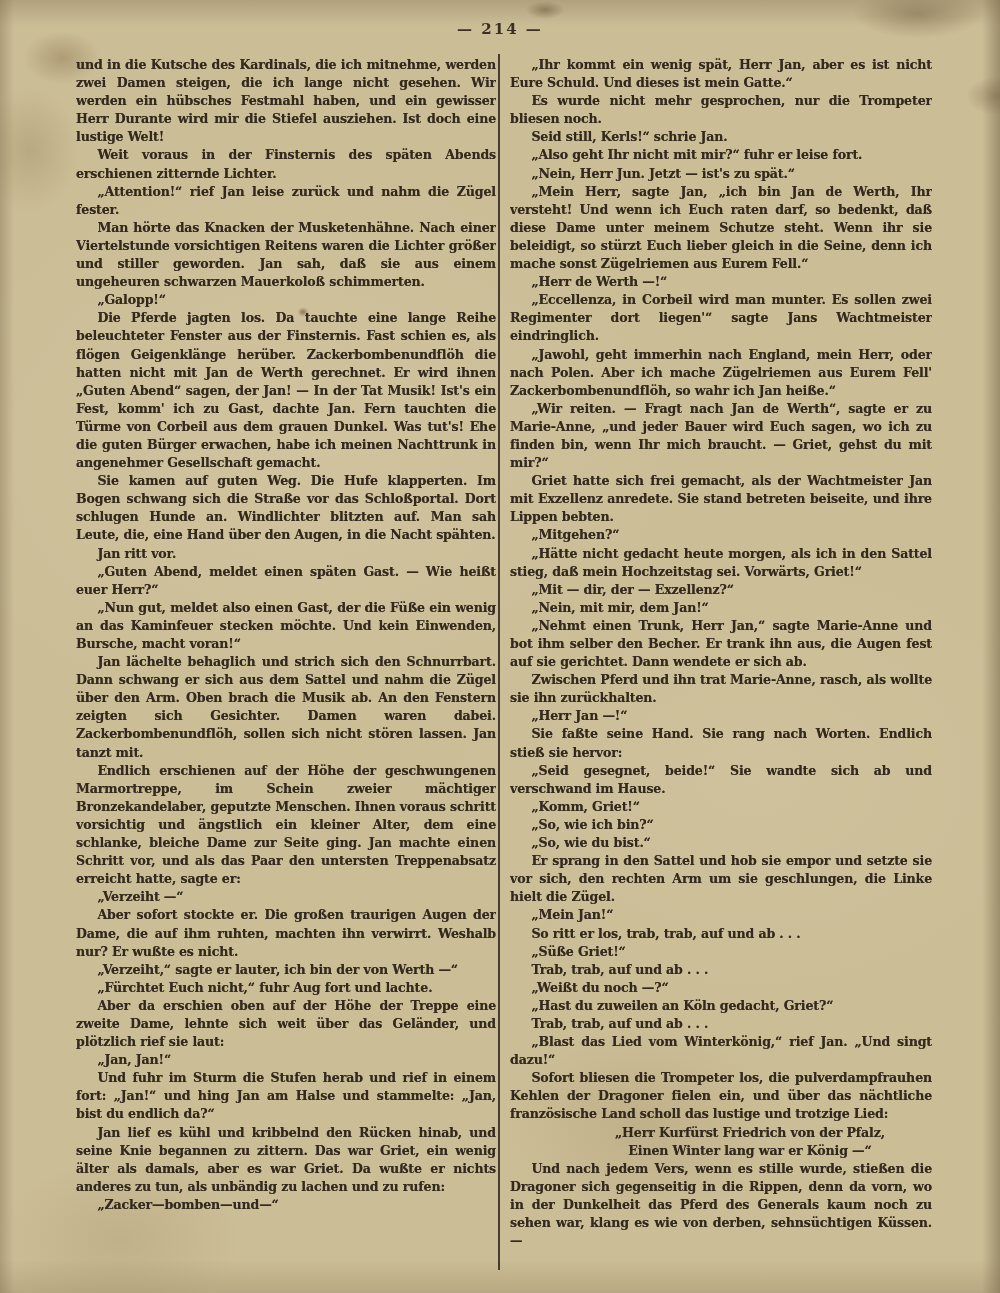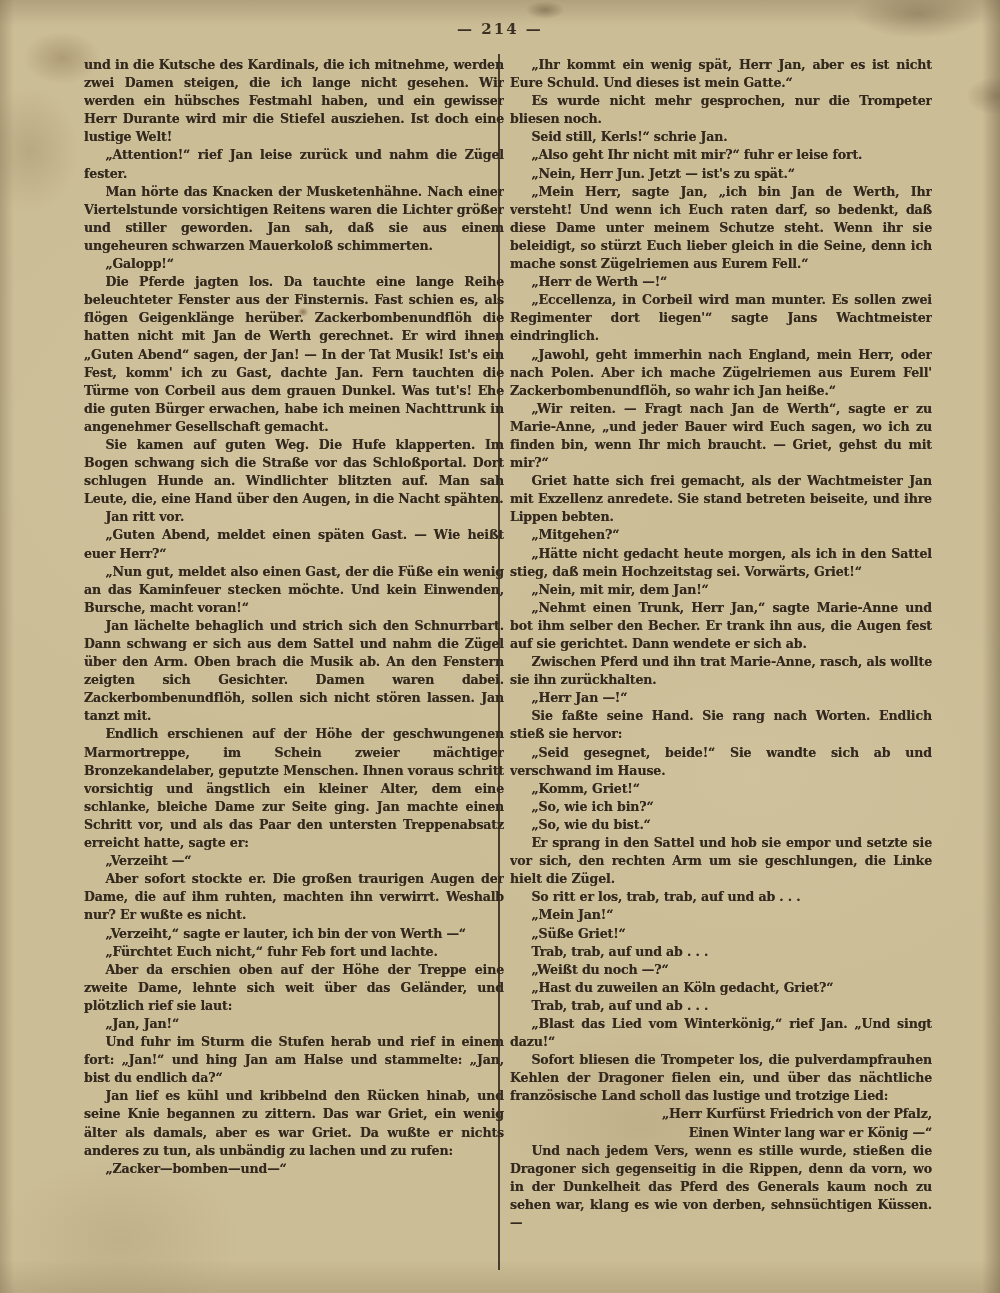--- a/index.html
+++ b/index.html
@@ -41,67 +41,68 @@
     letter-spacing: 2px;
     color: #3a2f23;
   }
   .column {
     position: absolute;
     top: 56px;
     height: 1222px;
     overflow: hidden;
     text-align: justify;
   }
-  .column.left  { left: 84px;  width: 420px; }
+  .column.left  { left: 76px;  width: 420px; }
   .column.right { left: 510px; width: 422px; }
   .divider {
     position: absolute;
     left: 498px;
     top: 54px;
     width: 2px;
     height: 1216px;
     background: rgba(48,38,28,0.85);
   }
   .para {
     margin: 0;
     font-size: 12.6px;
     line-height: 18.1px;
     font-weight: bold;
     letter-spacing: -0.15px;
     text-indent: 1.7em;
     text-shadow: 0 0 0.5px rgba(45,33,22,0.55);
   }
   .para.flush { text-indent: 0; }
-  .para.verse { text-indent: 4.6em; text-align: right; }
+  .para.verse { text-indent: 4.6em; text-align: center; }
 </style>
 </head>
 <body>
 
 <div class="page">
 
   <div class="page-number">—  214  —</div>
 
   <div class="divider"></div>
 
   <div class="column left">
       <p class="para flush">und in die Kutsche des Kardinals, die ich mitnehme, werden zwei Damen steigen, die ich lange nicht gesehen. Wir werden ein hübsches Festmahl haben, und ein gewisser Herr Durante wird mir die Stiefel ausziehen. Ist doch eine lustige Welt!</p>
+      <p class="para ">Weit voraus in der Finsternis des späten Abends erschienen zitternde Lichter.</p>
       <p class="para ">„Attention!“ rief Jan leise zurück und nahm die Zügel fester.</p>
       <p class="para ">Man hörte das Knacken der Musketenhähne. Nach einer Viertelstunde vorsichtigen Reitens waren die Lichter größer und stiller geworden. Jan sah, daß sie aus einem ungeheuren schwarzen Mauerkoloß schimmerten.</p>
       <p class="para ">„Galopp!“</p>
       <p class="para ">Die Pferde jagten los. Da tauchte eine lange Reihe beleuchteter Fenster aus der Finsternis. Fast schien es, als flögen Geigenklänge herüber. Zackerbombenundflöh die hatten nicht mit Jan de Werth gerechnet. Er wird ihnen „Guten Abend“ sagen, der Jan! — In der Tat Musik! Ist's ein Fest, komm' ich zu Gast, dachte Jan. Fern tauchten die Türme von Corbeil aus dem grauen Dunkel. Was tut's! Ehe die guten Bürger erwachen, habe ich meinen Nachttrunk in angenehmer Gesellschaft gemacht.</p>
       <p class="para ">Sie kamen auf guten Weg. Die Hufe klapperten. Im Bogen schwang sich die Straße vor das Schloßportal. Dort schlugen Hunde an. Windlichter blitzten auf. Man sah Leute, die, eine Hand über den Augen, in die Nacht spähten.</p>
       <p class="para ">Jan ritt vor.</p>
       <p class="para ">„Guten Abend, meldet einen späten Gast. — Wie heißt euer Herr?“</p>
       <p class="para ">„Nun gut, meldet also einen Gast, der die Füße ein wenig an das Kaminfeuer stecken möchte. Und kein Einwenden, Bursche, macht voran!“</p>
       <p class="para ">Jan lächelte behaglich und strich sich den Schnurrbart. Dann schwang er sich aus dem Sattel und nahm die Zügel über den Arm. Oben brach die Musik ab. An den Fenstern zeigten sich Gesichter. Damen waren dabei. Zackerbombenundflöh, sollen sich nicht stören lassen. Jan tanzt mit.</p>
       <p class="para ">Endlich erschienen auf der Höhe der geschwungenen Marmortreppe, im Schein zweier mächtiger Bronzekandelaber, geputzte Menschen. Ihnen voraus schritt vorsichtig und ängstlich ein kleiner Alter, dem eine schlanke, bleiche Dame zur Seite ging. Jan machte einen Schritt vor, und als das Paar den untersten Treppenabsatz erreicht hatte, sagte er:</p>
       <p class="para ">„Verzeiht —“</p>
       <p class="para ">Aber sofort stockte er. Die großen traurigen Augen der Dame, die auf ihm ruhten, machten ihn verwirrt. Weshalb nur? Er wußte es nicht.</p>
       <p class="para ">„Verzeiht,“ sagte er lauter, ich bin der von Werth —“</p>
-      <p class="para ">„Fürchtet Euch nicht,“ fuhr Feb fort und lachte.</p>
+      <p class="para ">„Fürchtet Euch nicht,“ fuhr Aug fort und lachte.</p>
       <p class="para ">Aber da erschien oben auf der Höhe der Treppe eine zweite Dame, lehnte sich weit über das Geländer, und plötzlich rief sie laut:</p>
       <p class="para ">„Jan, Jan!“</p>
       <p class="para ">Und fuhr im Sturm die Stufen herab und rief in einem fort: „Jan!“ und hing Jan am Halse und stammelte: „Jan, bist du endlich da?“</p>
       <p class="para ">Jan lief es kühl und kribbelnd den Rücken hinab, und seine Knie begannen zu zittern. Das war Griet, ein wenig älter als damals, aber es war Griet. Da wußte er nichts anderes zu tun, als unbändig zu lachen und zu rufen:</p>
       <p class="para ">„Zacker—bomben—und—“</p>
     </div>
 
   <div class="column right">
     <div>
         <p class="para ">„Ihr kommt ein wenig spät, Herr Jan, aber es ist nicht Eure Schuld. Und dieses ist mein Gatte.“</p>
@@ -110,32 +111,33 @@
         <p class="para ">„Also geht Ihr nicht mit mir?“ fuhr er leise fort.</p>
         <p class="para ">„Nein, Herr Jun. Jetzt — ist's zu spät.“</p>
         <p class="para ">„Mein Herr, sagte Jan, „ich bin Jan de Werth, Ihr versteht! Und wenn ich Euch raten darf, so bedenkt, daß diese Dame unter meinem Schutze steht. Wenn ihr sie beleidigt, so stürzt Euch lieber gleich in die Seine, denn ich mache sonst Zügelriemen aus Eurem Fell.“</p>
         <p class="para ">„Herr de Werth —!“</p>
         <p class="para ">„Eccellenza, in Corbeil wird man munter. Es sollen zwei Regimenter dort liegen'“ sagte Jans Wachtmeister eindringlich.</p>
         <p class="para ">„Jawohl, geht immerhin nach England, mein Herr, oder nach Polen. Aber ich mache Zügelriemen aus Eurem Fell' Zackerbombenundflöh, so wahr ich Jan heiße.“</p>
         <p class="para ">„Wir reiten. — Fragt nach Jan de Werth“, sagte er zu Marie-Anne, „und jeder Bauer wird Euch sagen, wo ich zu finden bin, wenn Ihr mich braucht. — Griet, gehst du mit mir?“</p>
         <p class="para ">Griet hatte sich frei gemacht, als der Wachtmeister Jan mit Exzellenz anredete. Sie stand betreten beiseite, und ihre Lippen bebten.</p>
         <p class="para ">„Mitgehen?“</p>
         <p class="para ">„Hätte nicht gedacht heute morgen, als ich in den Sattel stieg, daß mein Hochzeitstag sei. Vorwärts, Griet!“</p>
+        <p class="para ">„Mit — dir, der — Exzellenz?“</p>
         <p class="para ">„Nein, mit mir, dem Jan!“</p>
         <p class="para ">„Nehmt einen Trunk, Herr Jan,“ sagte Marie-Anne und bot ihm selber den Becher. Er trank ihn aus, die Augen fest auf sie gerichtet. Dann wendete er sich ab.</p>
         <p class="para ">Zwischen Pferd und ihn trat Marie-Anne, rasch, als wollte sie ihn zurückhalten.</p>
         <p class="para ">„Herr Jan —!“</p>
         <p class="para ">Sie faßte seine Hand. Sie rang nach Worten. Endlich stieß sie hervor:</p>
         <p class="para ">„Seid gesegnet, beide!“ Sie wandte sich ab und verschwand im Hause.</p>
         <p class="para ">„Komm, Griet!“</p>
         <p class="para ">„So, wie ich bin?“</p>
         <p class="para ">„So, wie du bist.“</p>
         <p class="para ">Er sprang in den Sattel und hob sie empor und setzte sie vor sich, den rechten Arm um sie geschlungen, die Linke hielt die Zügel.</p>
+        <p class="para ">„Mein Jan!“</p>
         <p class="para ">So ritt er los, trab, trab, auf und ab . . .</p>
-        <p class="para ">„Mein Jan!“</p>
         <p class="para ">„Süße Griet!“</p>
         <p class="para ">Trab, trab, auf und ab . . .</p>
         <p class="para ">„Weißt du noch —?“</p>
         <p class="para ">„Hast du zuweilen an Köln gedacht, Griet?“</p>
         <p class="para ">Trab, trab, auf und ab . . .</p>
         <p class="para ">„Blast das Lied vom Winterkönig,“ rief Jan. „Und singt dazu!“</p>
         <p class="para ">Sofort bliesen die Trompeter los, die pulverdampfrauhen Kehlen der Dragoner fielen ein, und über das nächtliche französische Land scholl das lustige und trotzige Lied:</p>
         <p class="para verse">„Herr Kurfürst Friedrich von der Pfalz,</p>
         <p class="para verse">Einen Winter lang war er König —“</p>
         <p class="para ">Und nach jedem Vers, wenn es stille wurde, stießen die Dragoner sich gegenseitig in die Rippen, denn da vorn, wo in der Dunkelheit das Pferd des Generals kaum noch zu sehen war, klang es wie von derben, sehnsüchtigen Küssen. —</p>

